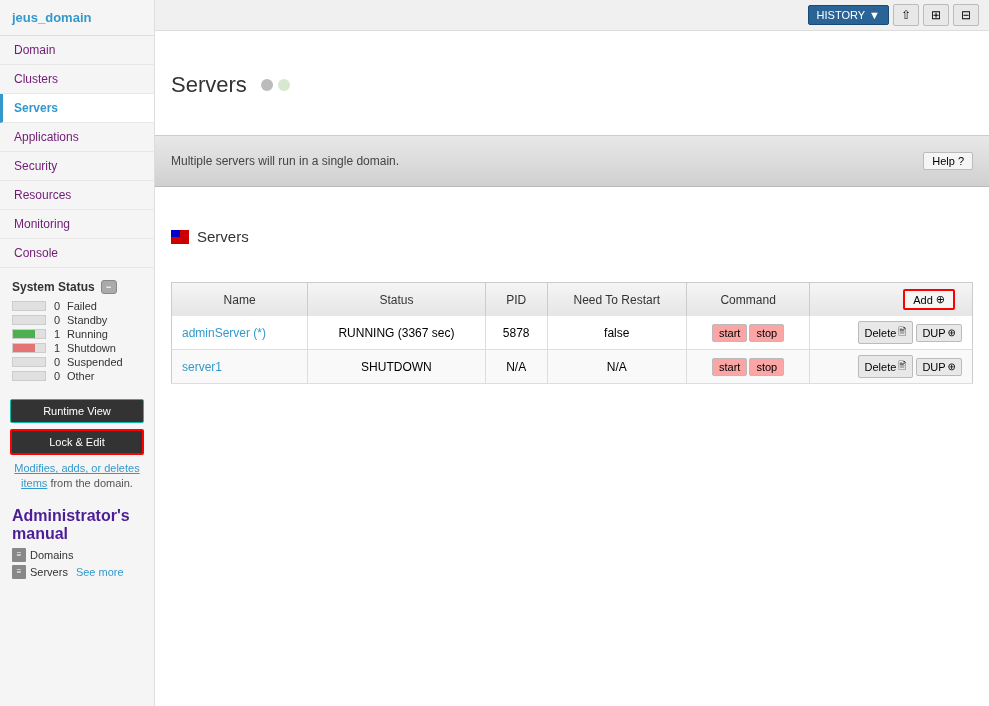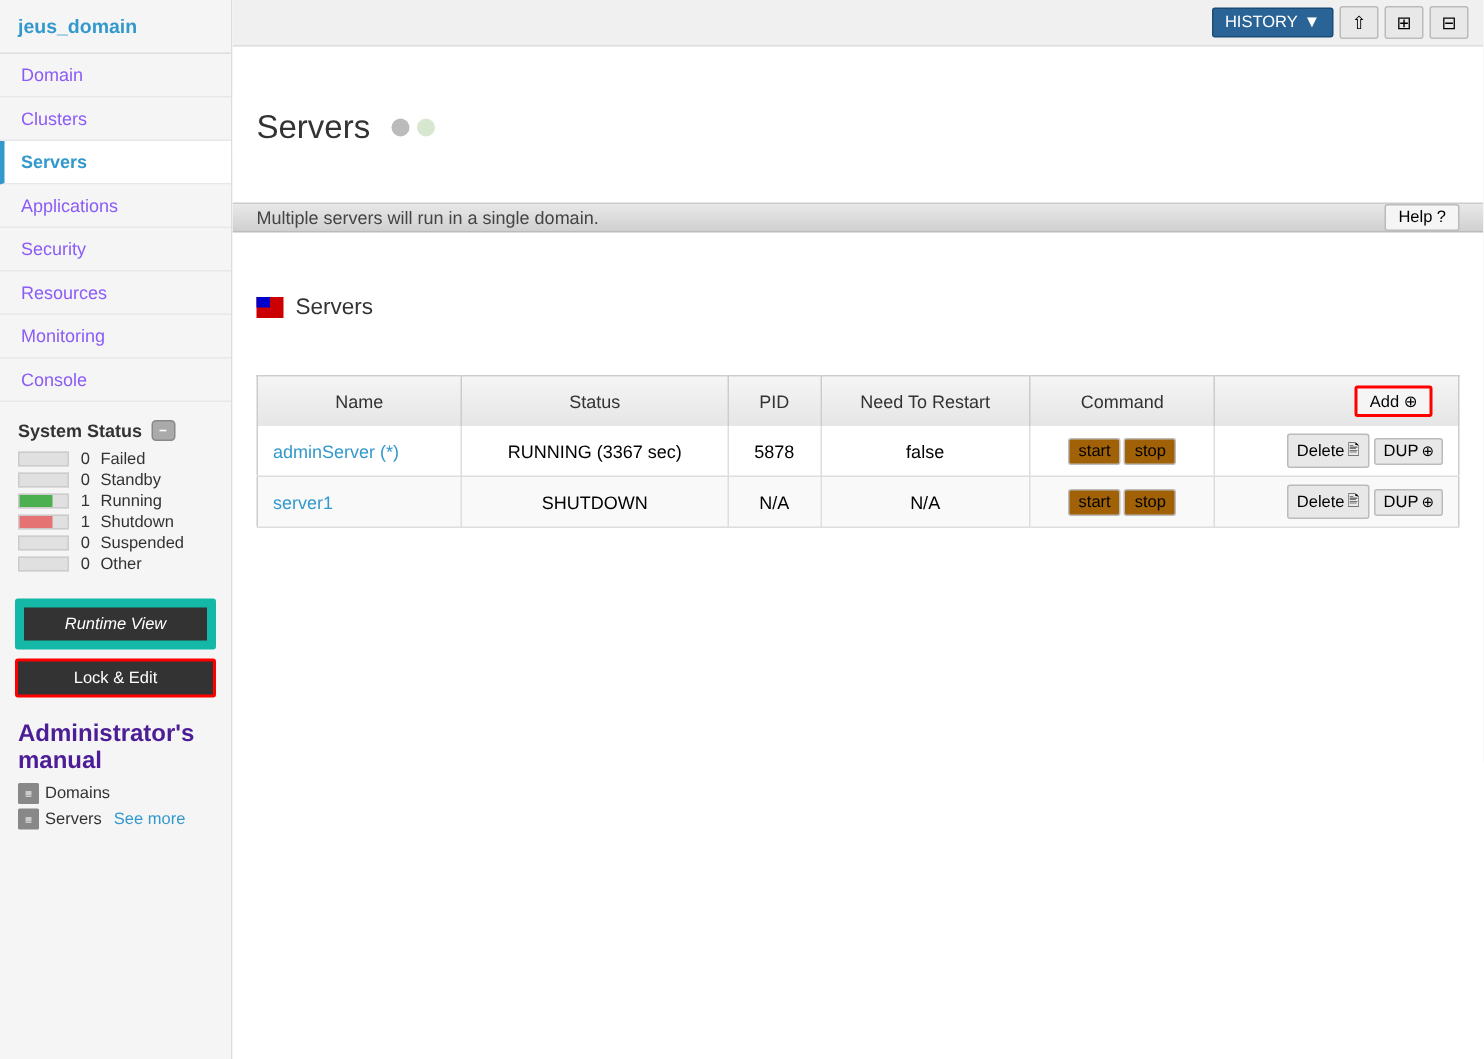--- a/index.html
+++ b/index.html
@@ -22,21 +22,21 @@
       font-size: 13px;
       font-weight: bold;
       border-bottom: 1px solid #ddd;
       background: #f5f5f5;
     }
 
     .sidebar-nav-item {
       padding: 7px 10px 7px 14px;
       cursor: pointer;
       border-bottom: 1px solid #e8e8e8;
-      color: #8b5cf6;
+      color: #701a75;
       font-size: 12px;
     }
     .sidebar-nav-item.active {
       color: #3399cc;
       font-weight: bold;
       background: #fff;
       border-left: 3px solid #3399cc;
       padding-left: 11px;
     }
 
@@ -84,29 +84,28 @@
       flex-shrink: 0;
     }
     .status-bar-fill {
       position: absolute; top: 0; left: 0; height: 100%;
     }
     .status-count { width: 10px; text-align: right; margin-right: 3px; }
 
     .runtime-view-btn {
       background: #333;
       color: #fff;
-      border: 6px solid #14b8a6;
+      border: 1px solid #14b8a6;
       padding: 5px 8px;
       margin: 10px 10px 6px 10px;
       width: calc(100% - 20px);
       cursor: pointer;
       font-size: 11px;
       text-align: center;
       border-radius: 2px;
-      font-style: italic;
     }
     .lock-edit-btn {
       background: #333;
       color: #fff;
       border: 2px solid red;
       padding: 5px 8px;
       margin: 0 10px 6px 10px;
       width: calc(100% - 20px);
       cursor: pointer;
       font-size: 11px;
@@ -222,21 +221,21 @@
       margin-left: 4px;
     }
     .dot-gray { width: 12px; height: 12px; border-radius: 50%; background: #bbb; }
     .dot-light { width: 12px; height: 12px; border-radius: 50%; background: #d8e8d0; }
 
     
     .info-bar {
       background: linear-gradient(to bottom, #e8e8e8, #d0d0d0);
       border-top: 1px solid #ccc;
       border-bottom: 1px solid #bbb;
-      padding: 0 16px;
+      padding: 16px 16px;
       font-size: 12px;
       color: #444;
       display: flex;
       align-items: center;
       justify-content: space-between;
     }
     .help-btn {
       background: #f5f5f5;
       border: 1px solid #bbb;
       padding: 2px 8px;
@@ -320,21 +319,21 @@
       font-size: 12px;
       text-align: center;
     }
     td:first-child { text-align: left; }
     td:last-child { border-right: none; }
     tbody tr:nth-child(even) { background: #f9f9f9; }
 
     .server-name-link { color: #3399cc; cursor: pointer; }
 
     .cmd-btn {
-      background: #a16207;
+      background: #fca5a5;
       border: 1px solid #bbb;
       padding: 2px 6px;
       font-size: 11px;
       cursor: pointer;
       border-radius: 2px;
       margin: 0 1px;
     }
 
     .del-dup-wrap {
       display: flex;
@@ -423,20 +422,24 @@
           <div class="status-bar-container"></div>
           <span class="status-count">0</span>
           <span>Other</span>
         </div>
       </div>
   </div>
 
   <button class="runtime-view-btn">Runtime View</button>
   <button class="lock-edit-btn">Lock &amp; Edit</button>
 
+  <div class="modifies-text">
+    <span style="color:#3399cc; cursor:pointer; text-decoration:underline;">Modifies, adds, or deletes items</span>
+    <span>from the domain.</span>
+  </div>
 
   <div class="admin-section">
     <div class="admin-title">Administrator's manual</div>
     <div class="admin-link">
       <span class="doc-icon">≡</span>
       <span>Domains</span>
     </div>
     <div class="admin-link">
       <span class="doc-icon">≡</span>
       <span>Servers</span>

